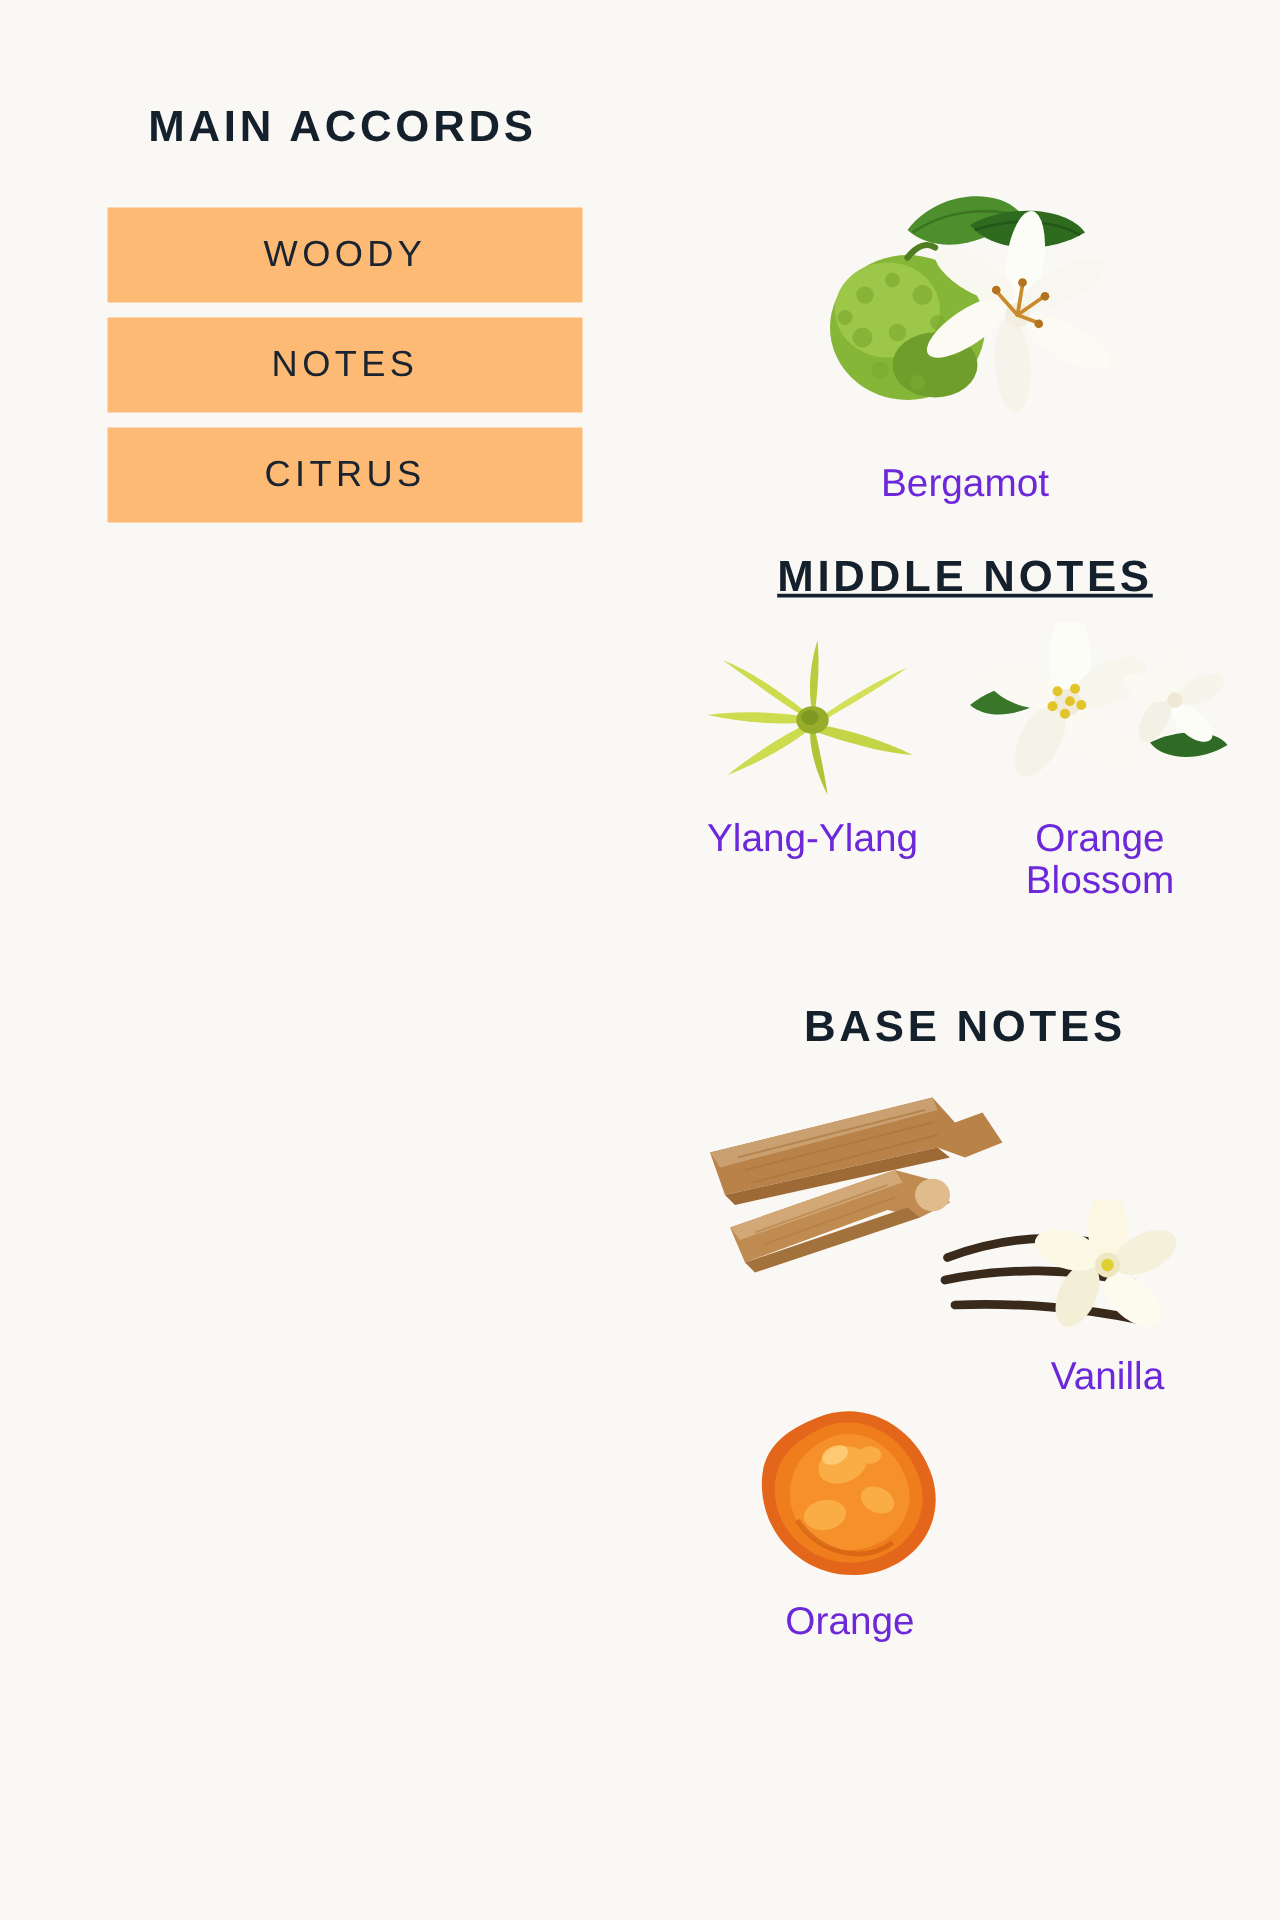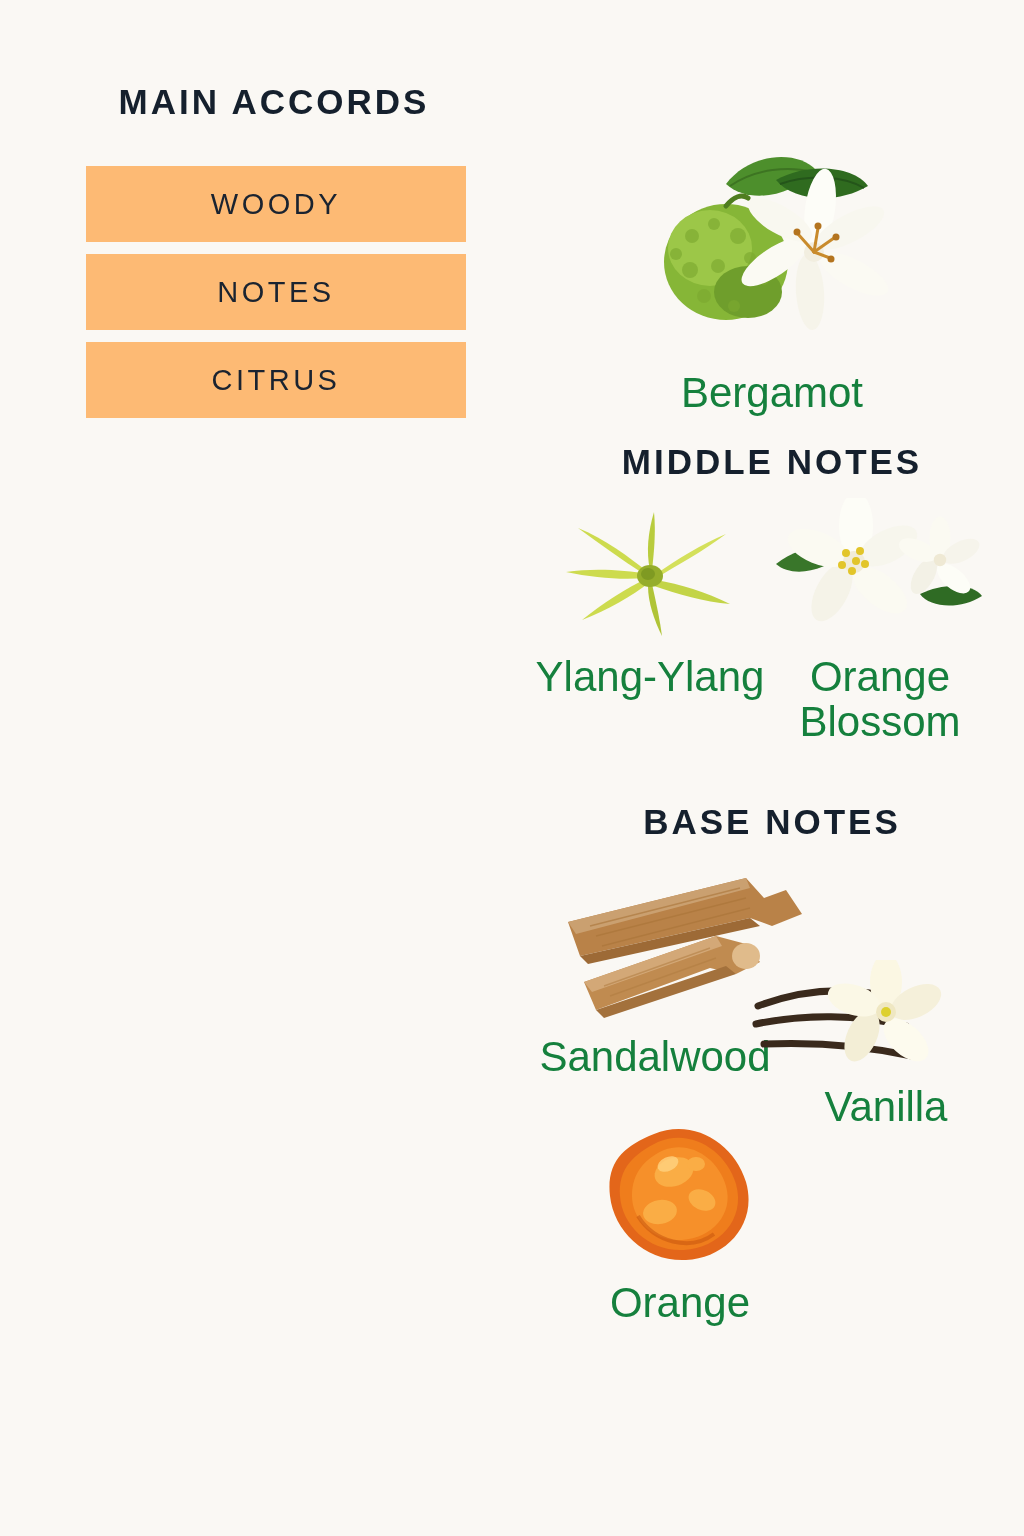--- a/index.html
+++ b/index.html
@@ -62,22 +62,22 @@
     position: absolute;
     left: 520px;
     top: 82px;
     width: 504px;
   }
   .note-group {
     position: relative;
     width: 504px;
   }
   .note-caption {
-    font-size: 42px;
-    color: #15803d;
+    font-size: 31px;
+    color: #6d28d9;
     text-align: center;
     line-height: 1.08;
   }
 
   
   .top-group { height: 360px; }
   .top-art {
     position: absolute;
     left: 110px;
     top: 62px;
@@ -86,21 +86,21 @@
   }
   .top-caption {
     position: absolute;
     left: 0;
     top: 288px;
     width: 504px;
   }
 
   
   .mid-group { height: 360px; }
-  .mid-title { margin-top: 0; }
+  .mid-title { margin-top: 0; text-decoration: underline; }
   .mid-art-left {
     position: absolute;
     left: 40px;
     top: 66px;
     width: 180px;
     height: 130px;
   }
   .mid-art-right {
     position: absolute;
     left: 248px;
@@ -319,21 +319,20 @@
             <path d="M34 112 L166 66 L172 76 L42 122 Z" fill="#d3a877"></path>
             <path d="M46 140 L176 96 L186 104 L54 148 Z" fill="#a3713c"></path>
             <g stroke="#b07c40" stroke-width="1.6" opacity="0.55" fill="none">
               <path d="M54 116 L160 78"></path>
                 <path d="M60 126 L166 88"></path>
             </g>
             <ellipse cx="196" cy="86" rx="14" ry="13" fill="#e0bb8b"></ellipse>
           </g>
         </svg>
       </div>
-      <div class="note-caption base-cap-wood">Sandalwood</div>
 
       <div class="base-art-vanilla">
         <svg viewBox="0 0 220 120" width="220" height="120">
           <g stroke="#3a2a1c" stroke-width="7" fill="none" stroke-linecap="round">
             <path d="M8 46 C56 28 104 26 150 40"></path>
             <path d="M6 64 C54 54 108 54 156 66"></path>
             <path d="M14 84 C62 82 116 86 162 96"></path>
           </g>
           <g transform="translate(136,52)">
             <ellipse cx="0" cy="-30" rx="16" ry="28" fill="#fbf7e3"></ellipse>

